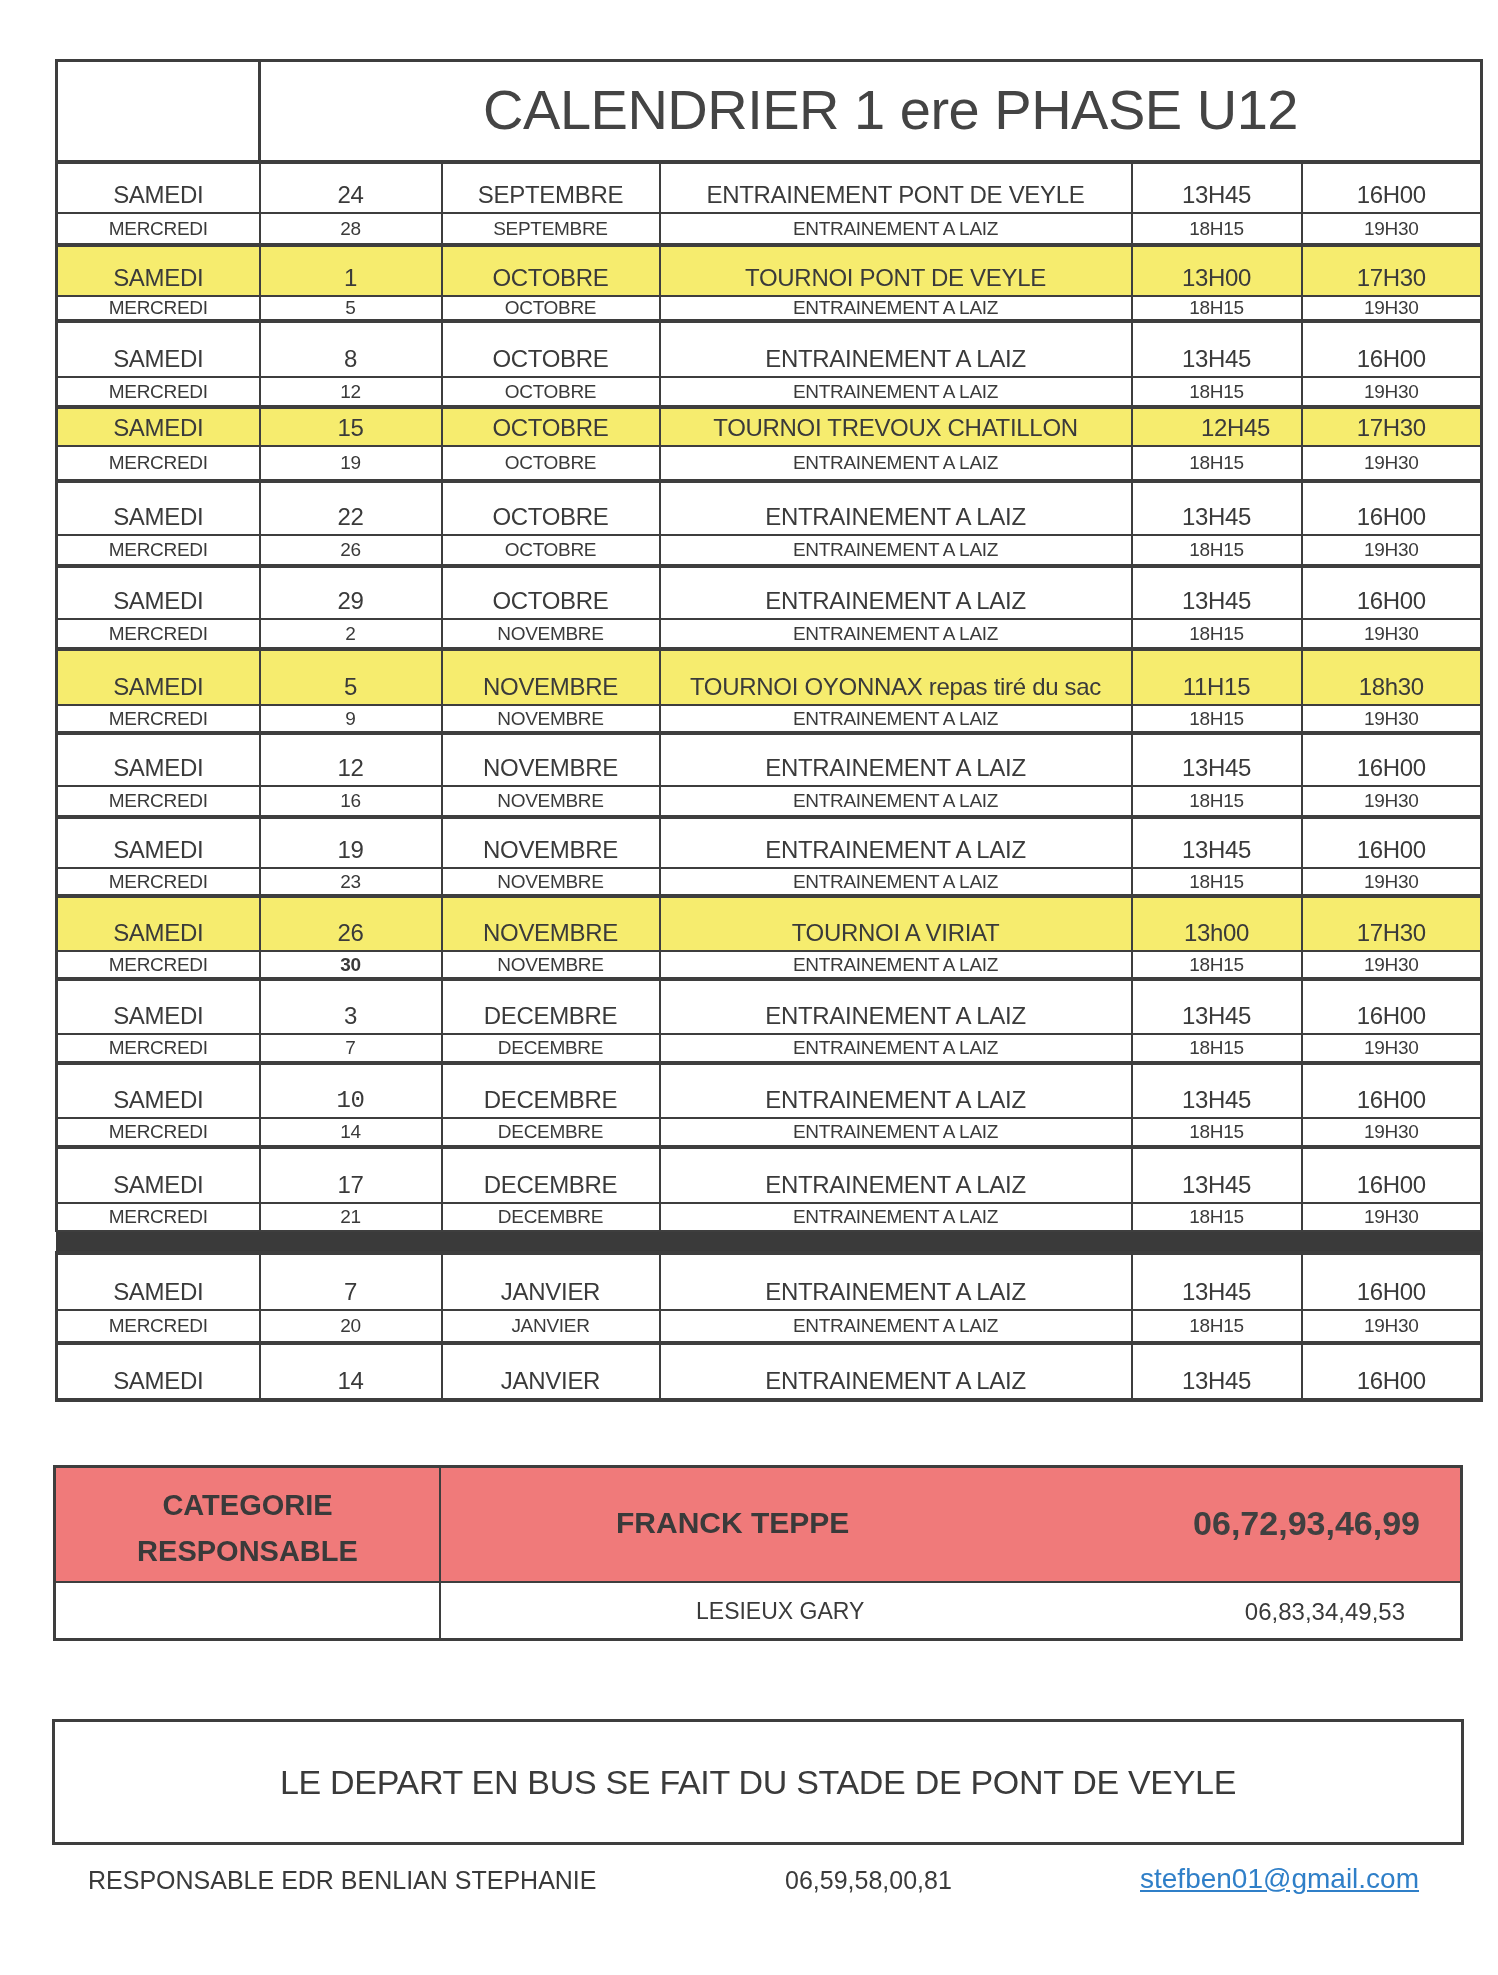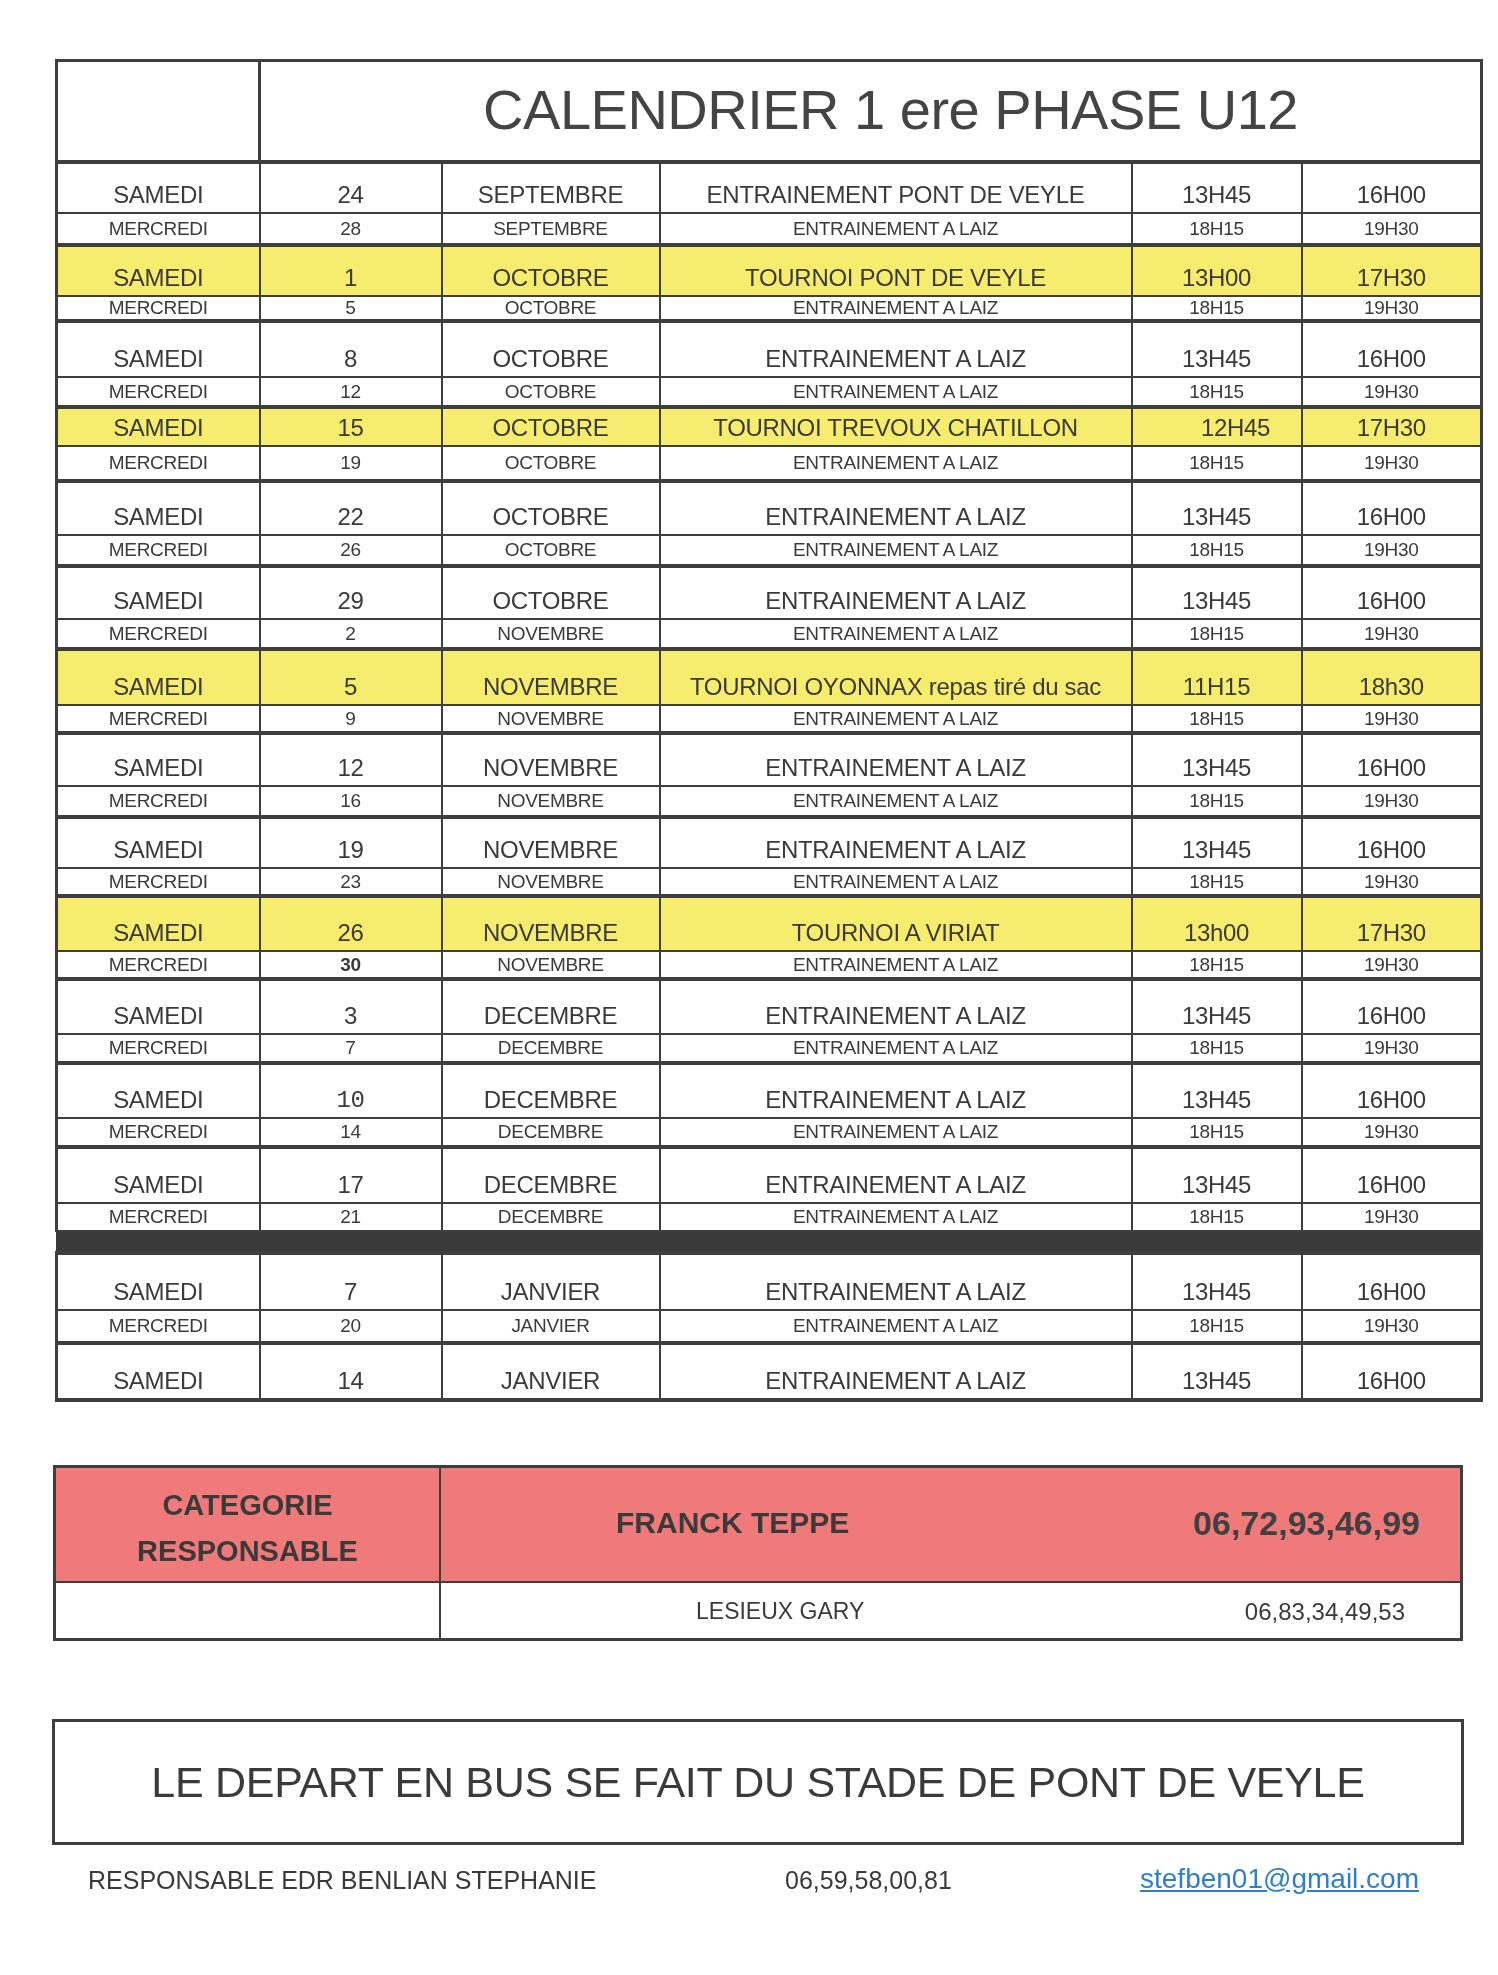--- a/index.html
+++ b/index.html
@@ -23,21 +23,21 @@
   #contact .pink { position:absolute; left:0; top:0; right:0; height:113px; background:#f07a7a; border-bottom:2px solid #3e3e3e; }
   #contact .vsplit { position:absolute; left:383px; top:0; bottom:0; width:2px; background:#3e3e3e; }
   #contact .role { position:absolute; left:0; width:383px; top:14px; text-align:center; font-weight:bold; font-size:29px; line-height:46px; color:#3a3a3a; }
   #contact .main-name { position:absolute; left:560px; top:38px; font-weight:bold; font-size:30px; color:#3a3a3a; }
   #contact .main-phone { position:absolute; right:40px; top:36px; font-weight:bold; font-size:34px; color:#404040; }
   #contact .sec-name { position:absolute; left:640px; top:130px; font-size:23px; color:#3a3a3a; }
   #contact .sec-phone { position:absolute; right:55px; top:130px; font-size:24px; color:#3a3a3a; }
 
   #bus { position:absolute; left:52px; top:1719px; width:1412px; height:126px; border:3px solid #3e3e3e; box-sizing:border-box;
          display:flex; align-items:center; justify-content:center; }
-  #bus span { font-size:43px; color:#3a3a3a; letter-spacing:-0.3px; }
+  #bus span { font-size:34px; color:#3a3a3a; letter-spacing:-0.3px; }
 
   #footer-resp { position:absolute; left:88px; top:1866px; font-size:25px; color:#3a3a3a; }
   #footer-phone { position:absolute; left:785px; top:1866px; font-size:25px; color:#3a3a3a; }
   #footer-email { position:absolute; left:1140px; top:1863px; font-size:28px; color:#2f7fc8; text-decoration:underline; cursor:pointer; }
 </style>
 </head>
 <body>
 
 <table id="sched">
   <colgroup>

